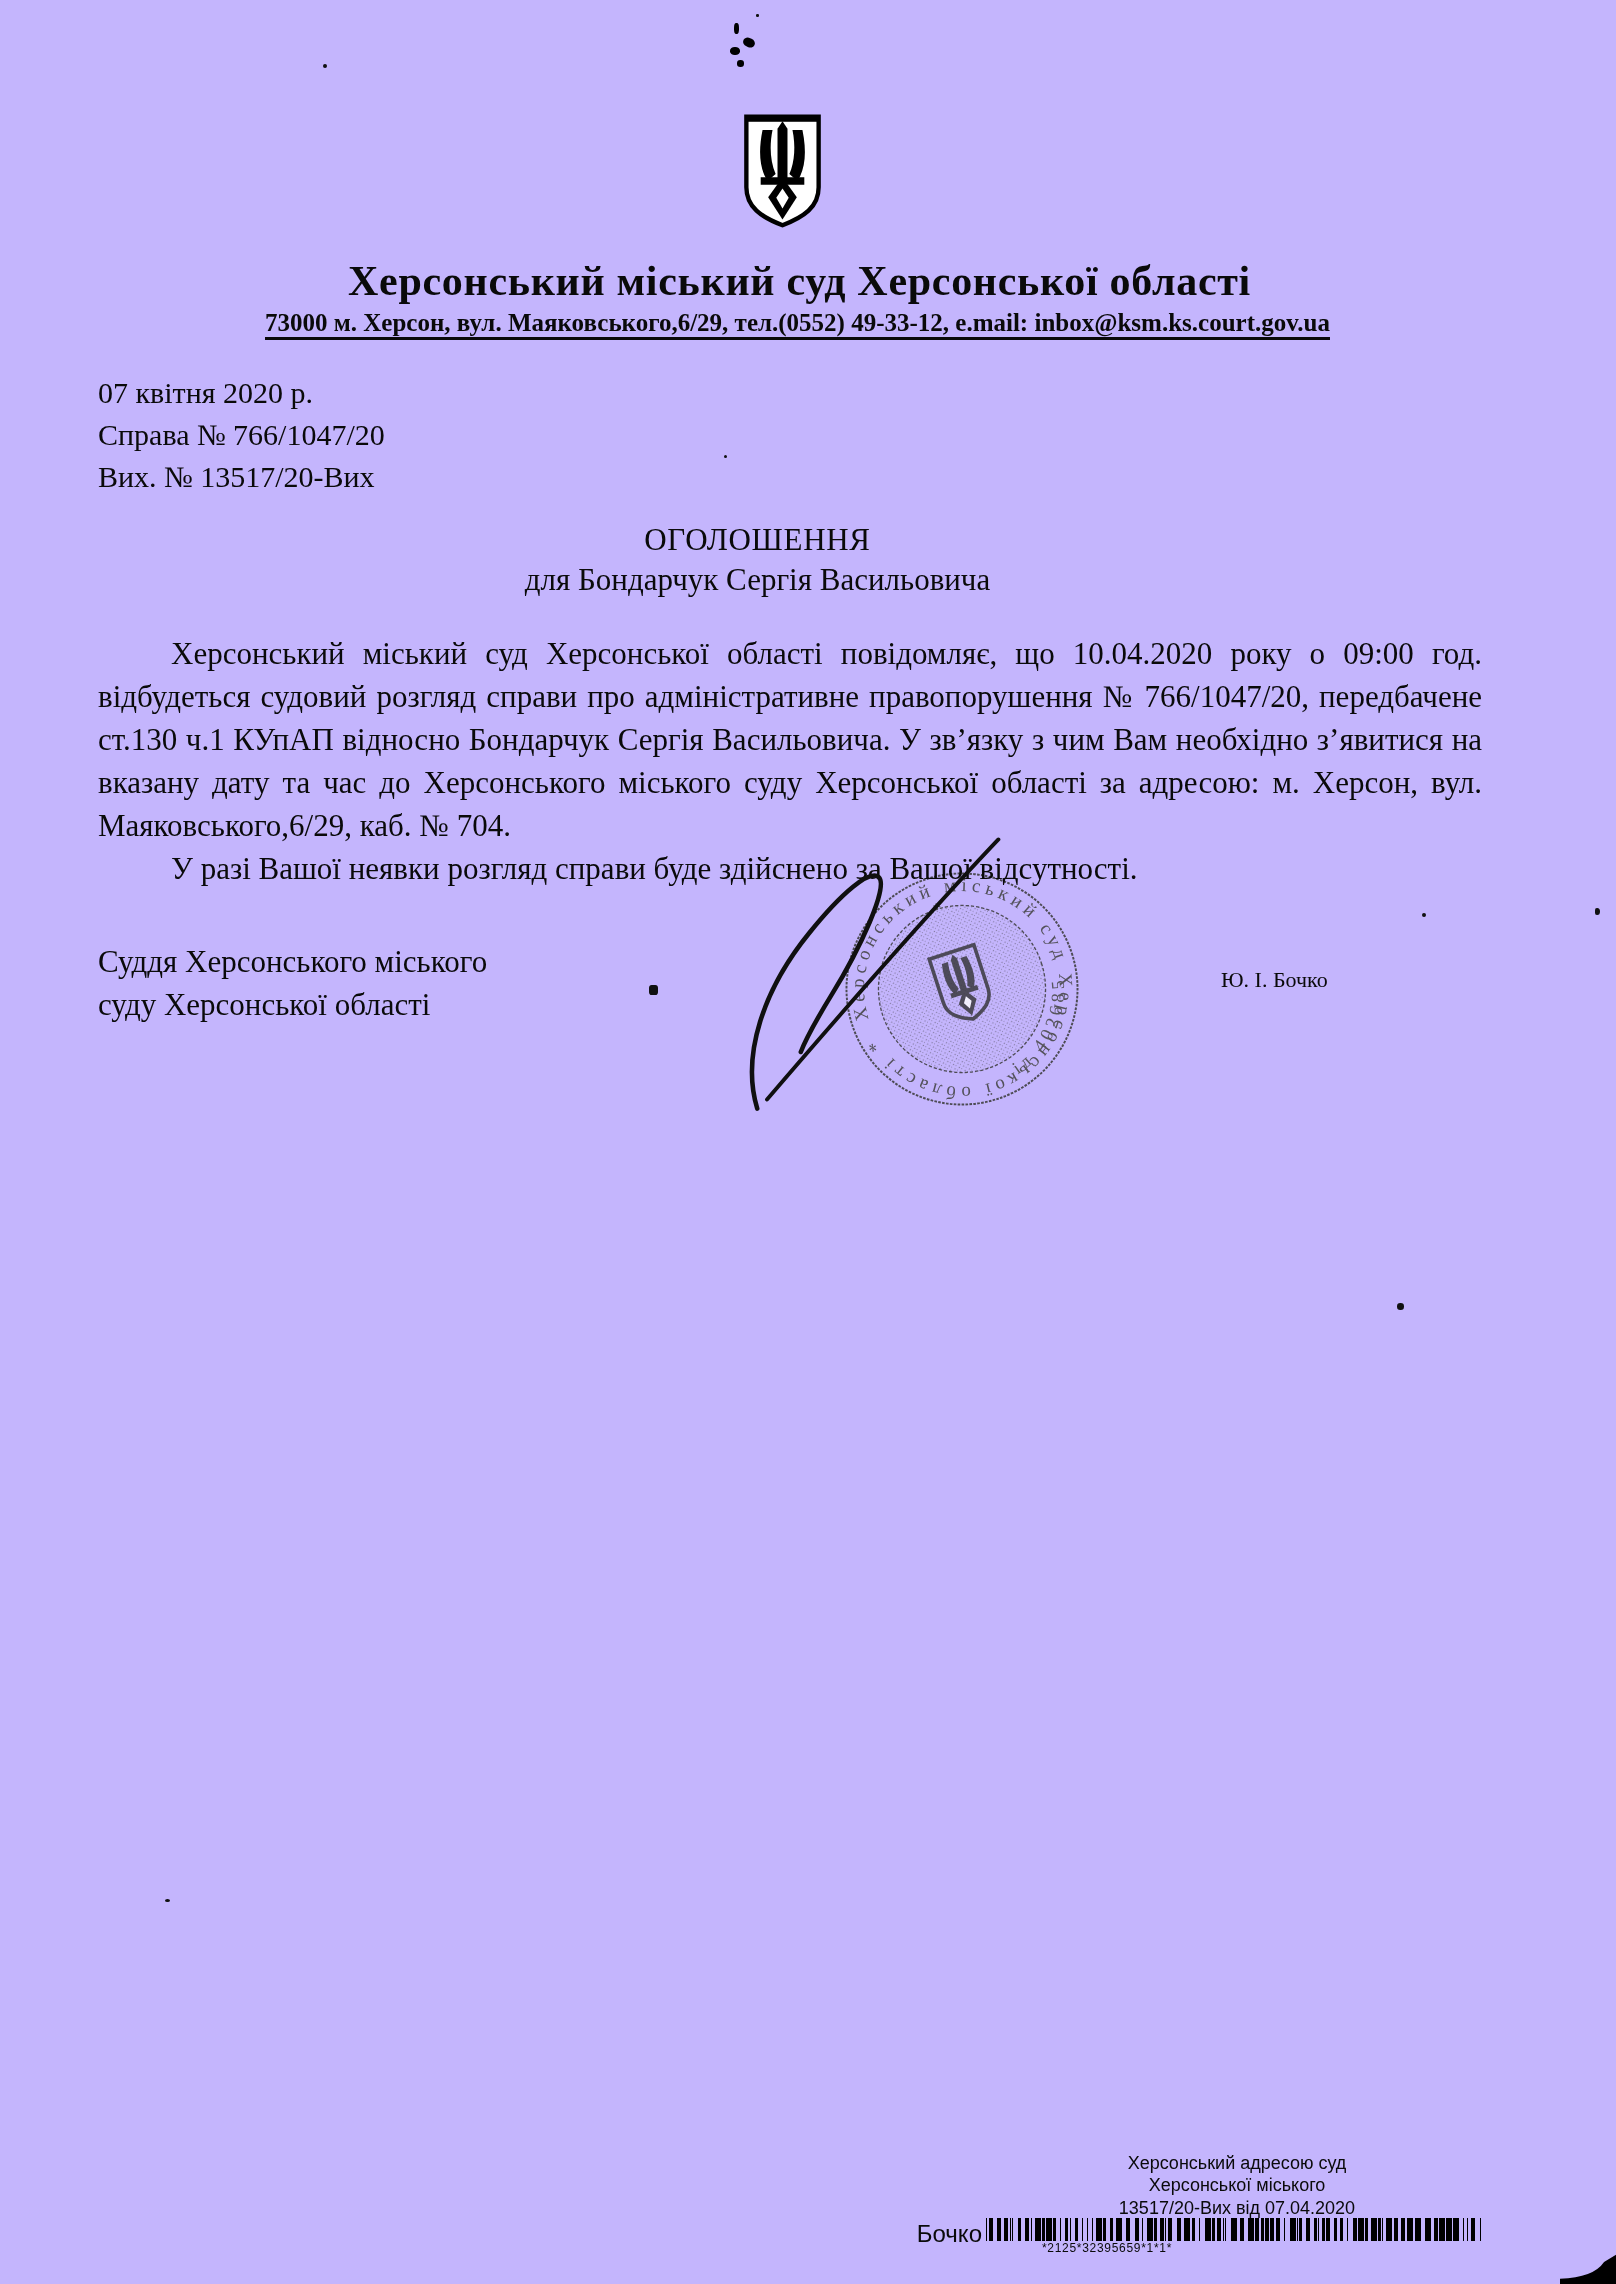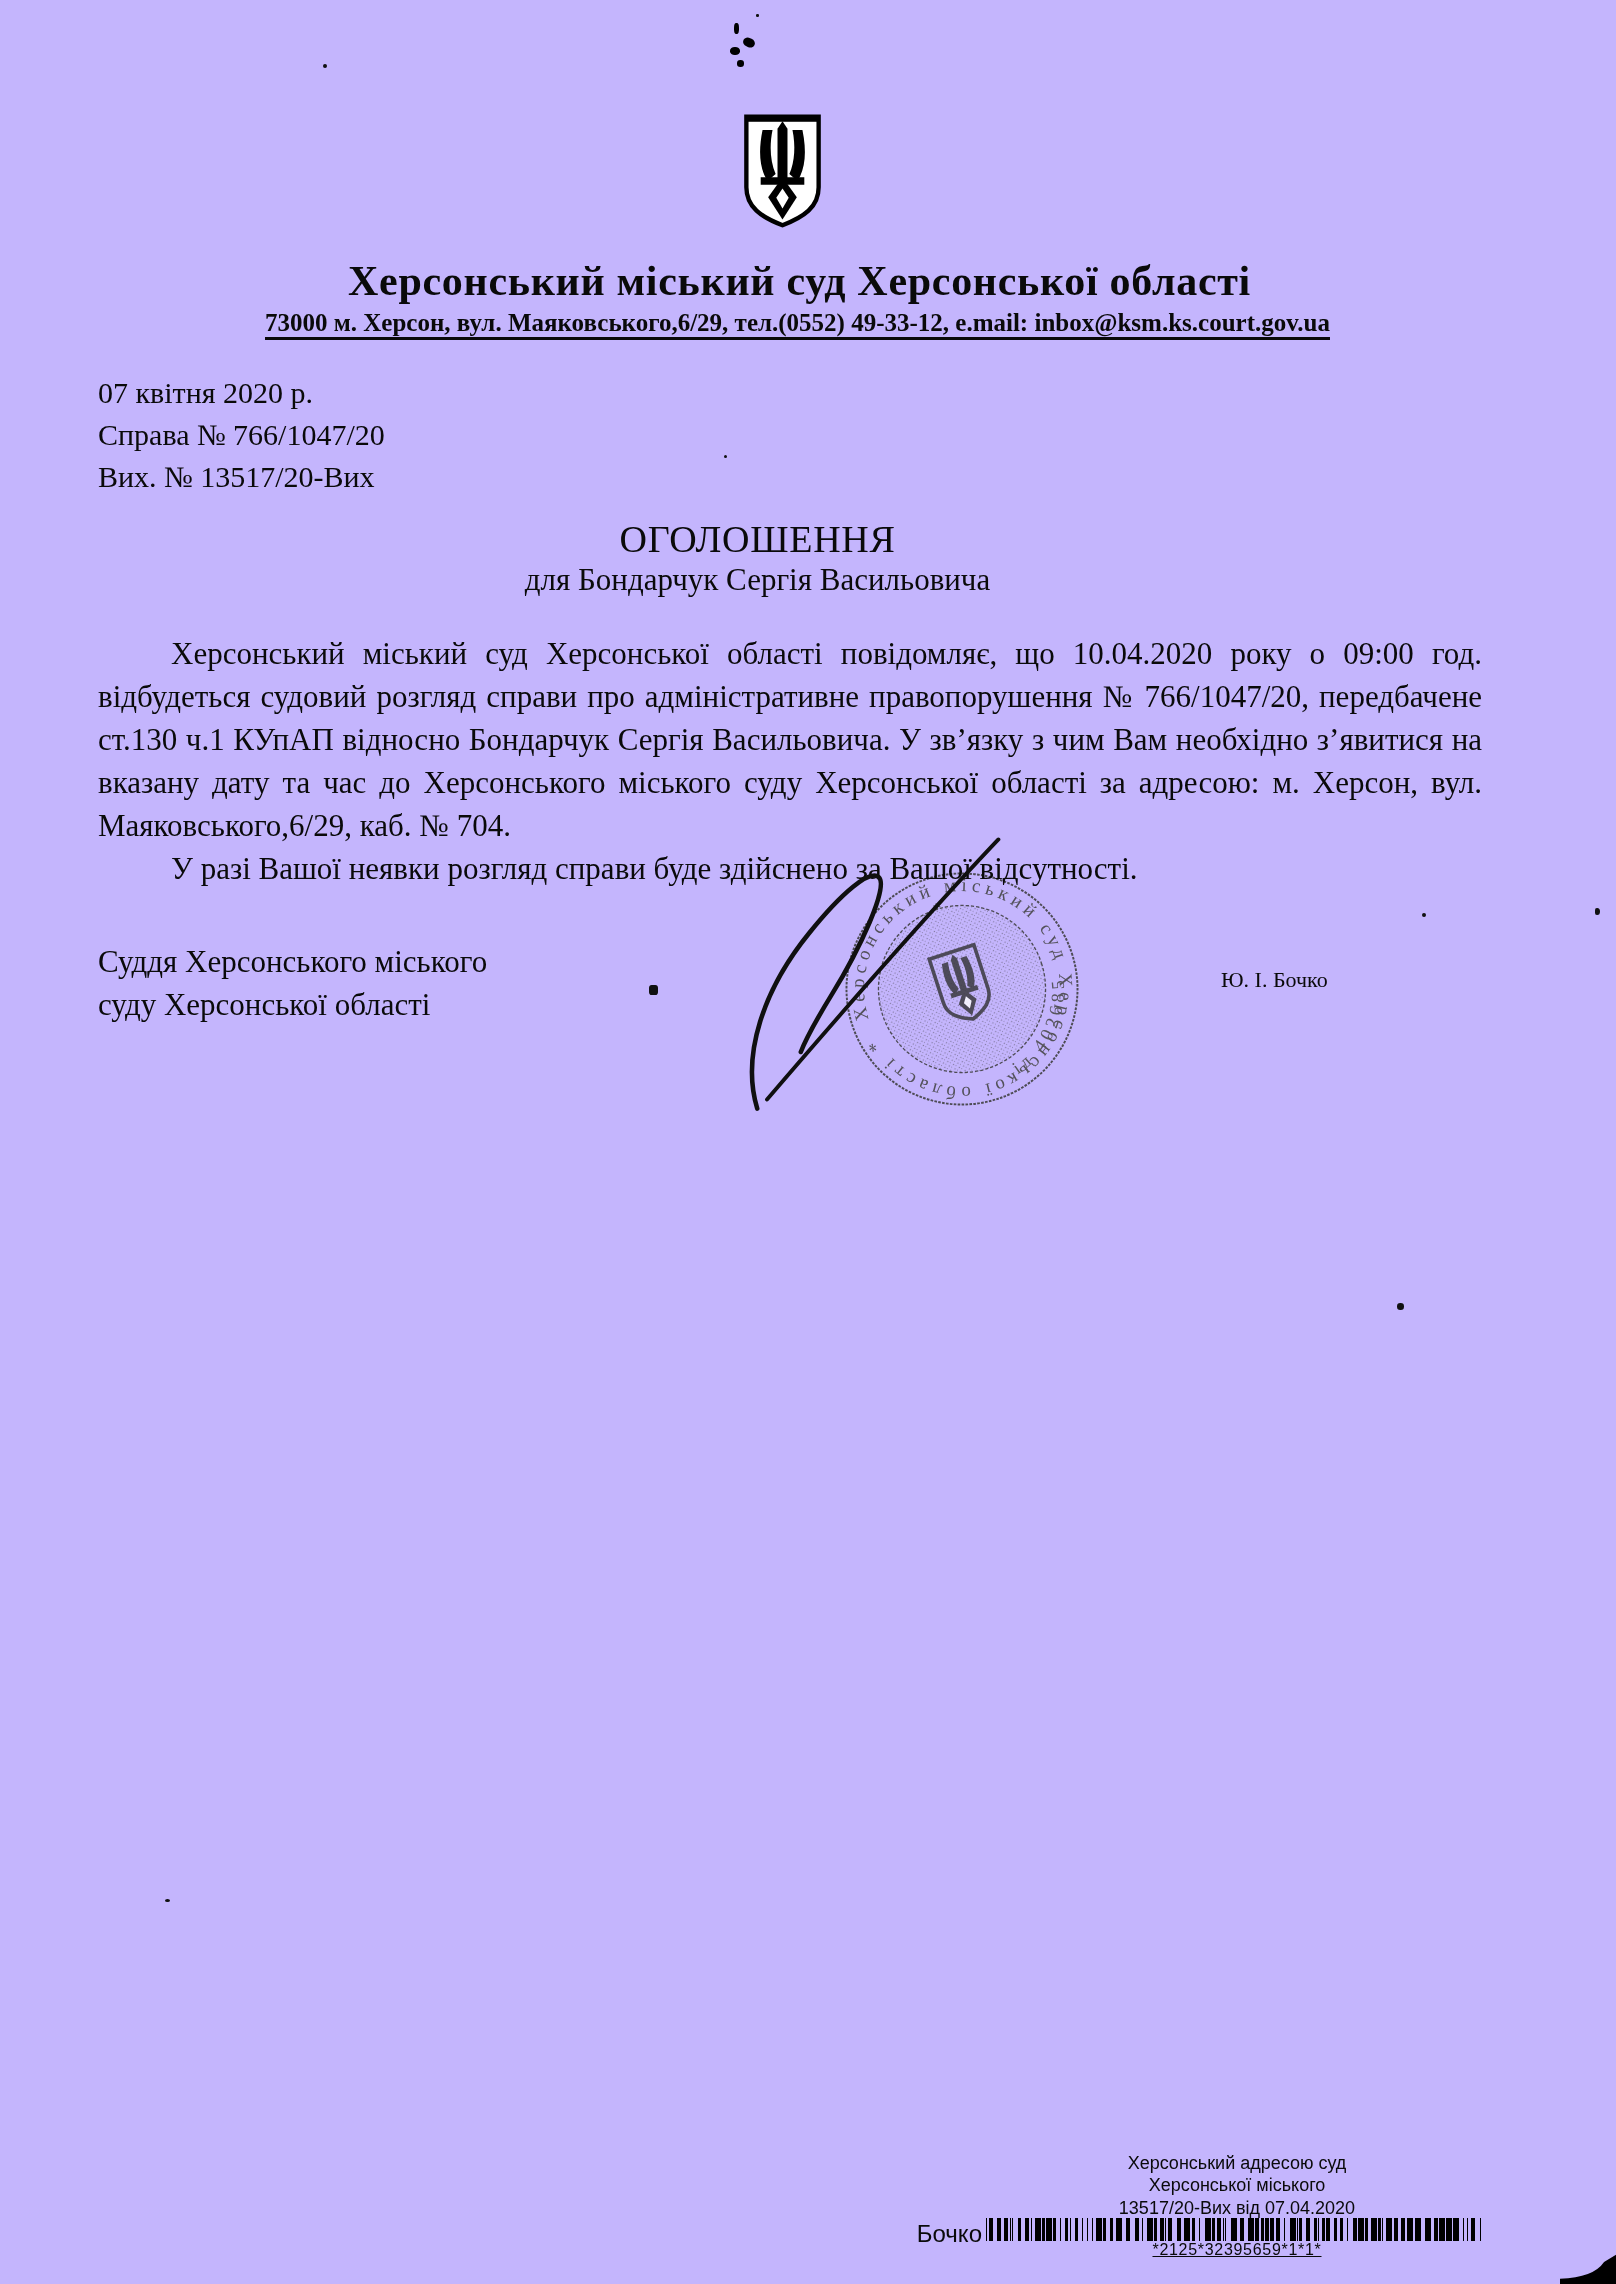--- a/index.html
+++ b/index.html
@@ -22,21 +22,21 @@
   .address{
     position:absolute;left:0;top:308px;width:1617px;
     transform:translateX(-11px);
     text-align:center;font-weight:bold;font-size:25px;line-height:30px;
     text-decoration:underline;text-decoration-thickness:2.6px;text-underline-offset:5.9px;
   }
   
   .ref-block{position:absolute;left:98px;top:372px;font-size:30px;line-height:42px;}
   
   .heading{position:absolute;left:0;top:520px;width:1515px;text-align:center;}
-  .heading .h1{font-size:38px;line-height:39px;letter-spacing:0.7px;}
+  .heading .h1{font-size:31px;line-height:39px;letter-spacing:0.7px;}
   .heading .h2{font-size:31px;line-height:41px;}
   
   .body-text{
     position:absolute;left:98px;top:632px;width:1384px;
     font-size:31px;line-height:43px;text-align:justify;z-index:3;
   }
   .body-text p{margin:0;text-indent:73px;}
   
   .judge-block{position:absolute;left:98px;top:940px;font-size:31px;line-height:43px;z-index:3;}
   .judge-name{position:absolute;left:1221px;top:967px;font-size:22px;z-index:3;font-family:Liberation Serif, serif;}
@@ -45,21 +45,21 @@
          transform:rotate(-18deg);opacity:.88;z-index:2;}
   .signature{position:absolute;left:702px;top:821px;width:338px;height:306px;z-index:4;}
   
   .footer{font-family:"Liberation Sans", sans-serif;}
   .f-line1{position:absolute;left:1042px;top:2153px;width:390px;text-align:center;font-size:18px;}
   .f-line2{position:absolute;left:1042px;top:2175px;width:390px;text-align:center;font-size:18px;}
   .f-ref  {position:absolute;left:1042px;top:2198px;width:390px;text-align:center;font-size:18px;}
   .bc-label{position:absolute;left:892px;top:2220px;width:90px;text-align:right;font-size:24px;}
   .bc-bars{position:absolute;left:986px;top:2218px;width:503px;height:23px;}
   .bc-bars div{position:absolute;top:0;height:100%;background:#000;}
-  .bc-value{position:absolute;left:1042px;top:2241px;width:390px;text-align:center;font-size:16px;letter-spacing:0.7px;text-decoration:underline;}
+  .bc-value{position:absolute;left:1042px;top:2241px;width:390px;font-size:12px;letter-spacing:0.7px;}
   
   .speck{position:absolute;background:#111;border-radius:50%;}
   .blot{position:absolute;background:#000;border-radius:45%;}
   .corner-wedge{position:absolute;left:1560px;top:2254px;width:57px;height:30px;}
 </style>
 </head>
 <body>
 
 <div class="page">
 

